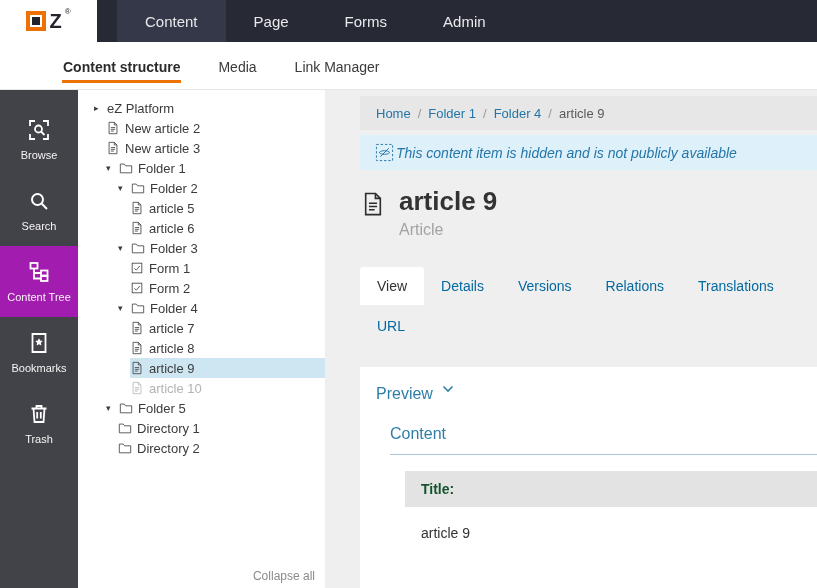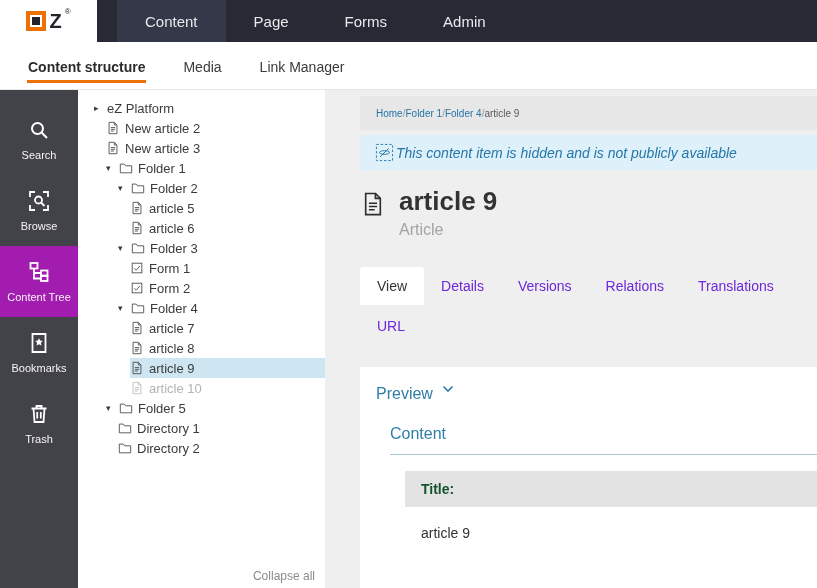--- a/index.html
+++ b/index.html
@@ -12,21 +12,21 @@
   .topbar{height:42px;background:#272935;display:flex;align-items:stretch;}
   .logo-box{width:97px;background:#fff;display:flex;align-items:center;justify-content:center;gap:3px;cursor:pointer;}
   .logo-mark{width:20px;height:20px;border:4px solid #ee7203;position:relative;box-sizing:border-box;background:#fff;}
   .logo-mark::after{content:'';position:absolute;inset:2px;background:#23242b;}
   .logo-z{font-size:20px;font-weight:bold;color:#23242b;line-height:20px;}
   .logo-reg{font-size:8px;color:#23242b;align-self:flex-start;margin-top:7px;}
   .topbar-tabs{display:flex;margin-left:20px;}
   .topbar-tab{padding:0 28px;display:flex;align-items:center;color:#e9e9ec;font-size:15px;cursor:pointer;}
   .topbar-tab.active{background:#343849;}
   
-  .subnav{height:47px;background:#fff;display:flex;align-items:center;padding-left:27px;gap:36px;border-bottom:1px solid #e6e6e6;box-sizing:content-box;}
+  .subnav{height:47px;background:#fff;display:flex;align-items:center;padding-left:62px;gap:36px;border-bottom:1px solid #e6e6e6;box-sizing:content-box;}
   .subnav-item{font-size:14px;color:#3a3a3a;padding:6px 1px 5px;border-bottom:3px solid transparent;cursor:pointer;margin-top:4px;}
   .subnav-item.active{font-weight:bold;color:#2b2b2b;border-bottom-color:#ee7203;}
   
   .app{display:flex;height:498px;}
   
   .side{width:78px;background:#424249;display:flex;flex-direction:column;padding-top:14px;flex:0 0 78px;}
   .side-item{height:71px;display:flex;flex-direction:column;align-items:center;justify-content:center;gap:7px;cursor:pointer;}
   .side-item.active{background:#a21caf;}
   .si{width:24px;height:24px;color:#fff;}
   .side-label{font-size:11px;color:#f5f5f5;}
@@ -36,32 +36,32 @@
   .tree-row .inner{display:flex;align-items:center;flex:1;height:100%;padding-right:6px;}
   .d0{padding-left:16px;} .d1{padding-left:28px;} .d2{padding-left:40px;} .d3{padding-left:52px;}
   .caret{flex:0 0 13px;width:13px;font-size:9px;color:#3b3b3b;line-height:20px;}
   .ti{width:14px;height:14px;flex:0 0 14px;margin-right:5px;color:#4a4a4a;}
   .tl{white-space:nowrap;}
   .sel .inner{background:#cde6f1;}
   .dim .tl{color:#b3b3b3;} .dim .ti{color:#bdbdbd;}
   .collapse-all{position:absolute;bottom:5px;right:10px;font-size:12px;color:#8b8b8b;cursor:pointer;}
   
   .main{flex:1;background:#efefef;display:flex;flex-direction:column;overflow:hidden;}
-  .breadcrumb{margin:6px 0 0 35px;background:#e7e7e7;height:34px;display:flex;align-items:center;padding:0 16px;font-size:10px;text-align:right;}
+  .breadcrumb{margin:6px 0 0 35px;background:#e7e7e7;height:34px;display:flex;align-items:center;padding:0 16px;font-size:13px;gap:7px;text-align:right;}
   .bc-link{color:#2576a8;cursor:pointer;}
   .bc-sep{color:#9a9a9a;}
   .bc-cur{color:#5a5a5a;}
   .alert{margin:5px 0 0 35px;background:#def1fa;padding:8px 15px;display:flex;align-items:center;gap:2px;font-size:14px;font-style:italic;color:#2576a8;}
   .alert-icon{width:19px;height:19px;color:#2576a8;flex:0 0 19px;}
   .title-block{margin:16px 0 0 35px;display:flex;gap:13px;}
   .title-icon{width:26px;height:30px;color:#2d2d2d;margin-top:3px;}
   .page-title{font-size:26px;font-weight:bold;color:#333;line-height:30px;}
   .page-subtitle{font-size:16px;color:#a3a3a3;margin-top:5px;}
   .tabs{margin:28px 0 0 35px;display:flex;flex-wrap:wrap;row-gap:2px;}
-  .tab{padding:11px 17px;font-size:14px;color:#6d28d9;cursor:pointer;white-space:nowrap;}
+  .tab{padding:11px 17px;font-size:14px;color:#0369a1;cursor:pointer;white-space:nowrap;}
   .tab.active{background:#fff;color:#333;border-radius:3px 3px 0 0;}
   .panel{margin:22px 0 0 35px;background:#fff;flex:1;}
   .preview-row{padding:18px 16px 14px;display:flex;align-items:flex-start;gap:9px;font-size:16px;color:#2e7ea8;cursor:pointer;}
   .chev{width:12px;height:8px;color:#2e7ea8;}
   .content-head{margin:8px 0 0 30px;padding-bottom:11px;border-bottom:1px solid #a9c6d6;font-size:16px;color:#2e7ea8;}
   .field-table{margin:16px 0 0 45px;}
   .field-head{background:#e3e3e3;padding:10px 16px;font-size:14px;font-weight:bold;color:#14532d;}
   .field-val{padding:18px 16px;font-size:14px;color:#333;background:#fff;}
 </style>
 </head>
@@ -132,29 +132,29 @@
   <div class="subnav-item active">Content structure</div>
   <div class="subnav-item">Media</div>
   <div class="subnav-item">Link Manager</div>
 </nav>
 
 <div class="app">
 
   <aside class="side">
     <div class="side-item">
       <svg class="si">
+          <use href="#i-browse"></use>
+        </svg>
+      <span class="side-label">Browse</span>
+    </div>
+    <div class="side-item">
+      <svg class="si">
           <use href="#i-search"></use>
         </svg>
       <span class="side-label">Search</span>
-    </div>
-    <div class="side-item">
-      <svg class="si">
-          <use href="#i-browse"></use>
-        </svg>
-      <span class="side-label">Browse</span>
     </div>
     <div class="side-item active">
       <svg class="si">
           <use href="#i-tree"></use>
         </svg>
       <span class="side-label">Content Tree</span>
     </div>
     <div class="side-item">
       <svg class="si">
           <use href="#i-bookmark"></use>

